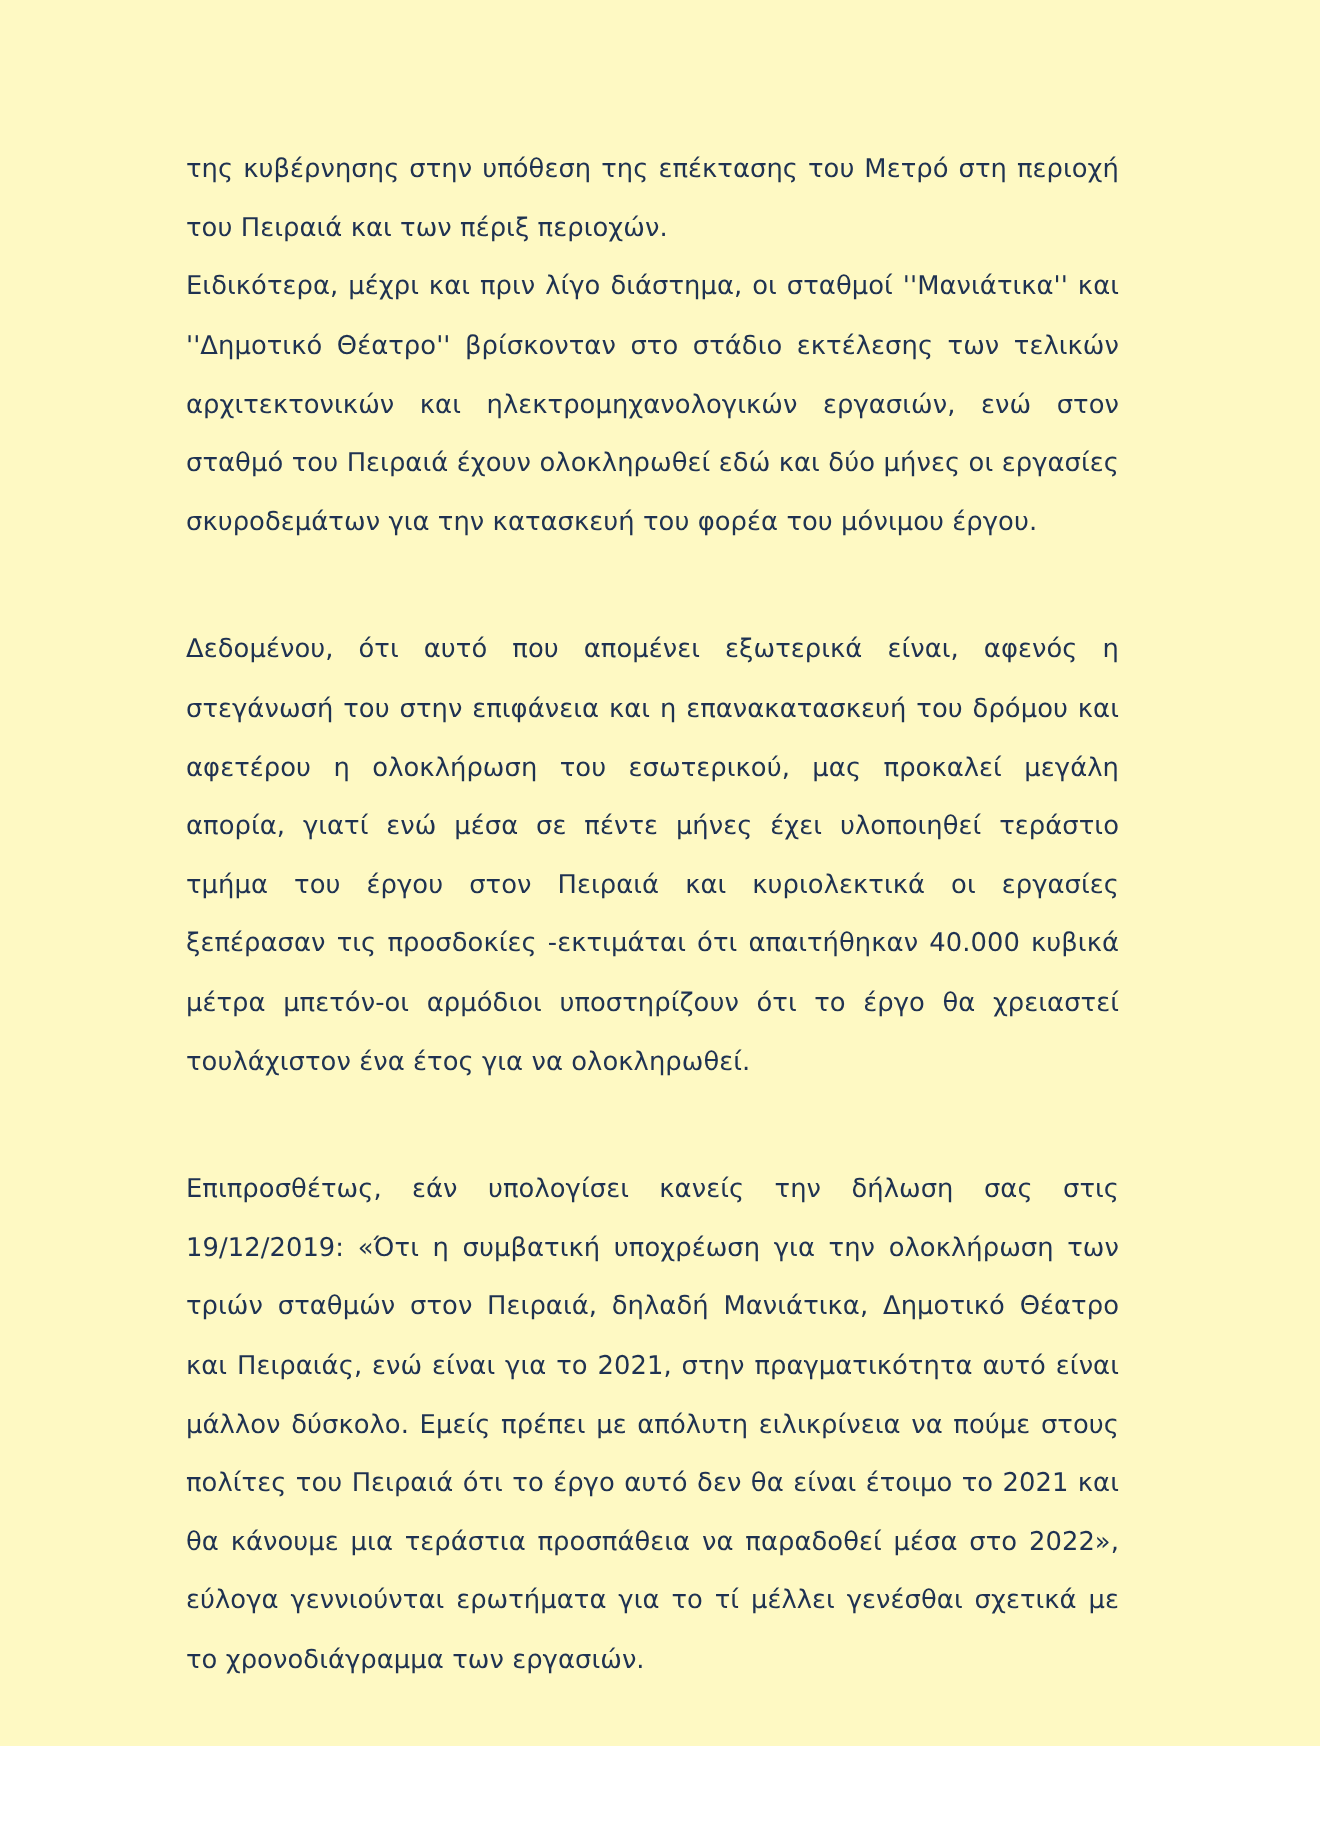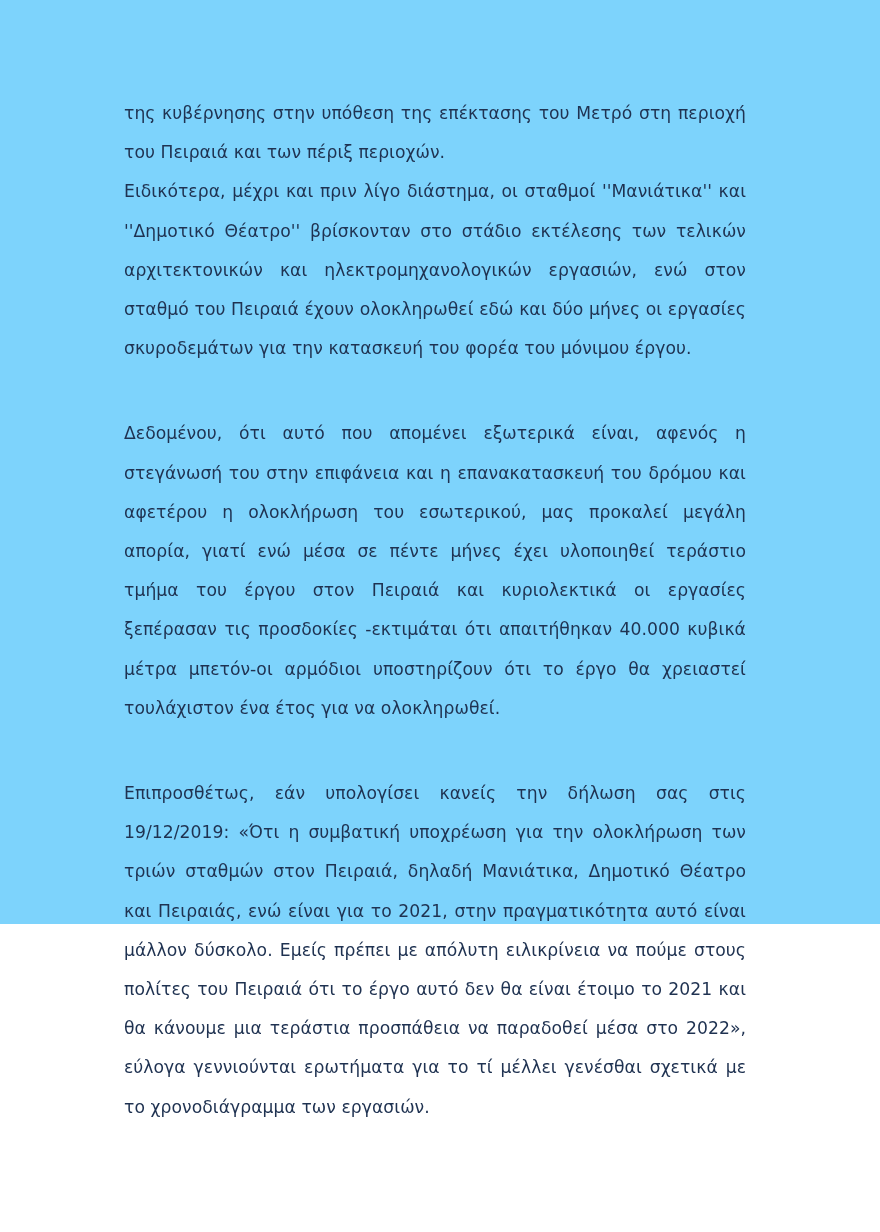--- a/index.html
+++ b/index.html
@@ -12,22 +12,22 @@
   body {
     width: 880px;
     height: 1232px;
     overflow: hidden;
     font-family: "DejaVu Sans", "Liberation Sans", sans-serif;
   }
 
   .page {
     position: relative;
     width: 880px;
-    height: 924px;
-    background: #7dd3fc;
+    height: 1164px;
+    background: #fef9c3;
     box-sizing: border-box;
   }
 
   .page-body {
     position: absolute;
     left: 124px;
     top: 94px;
     width: 622px;
   }
 

